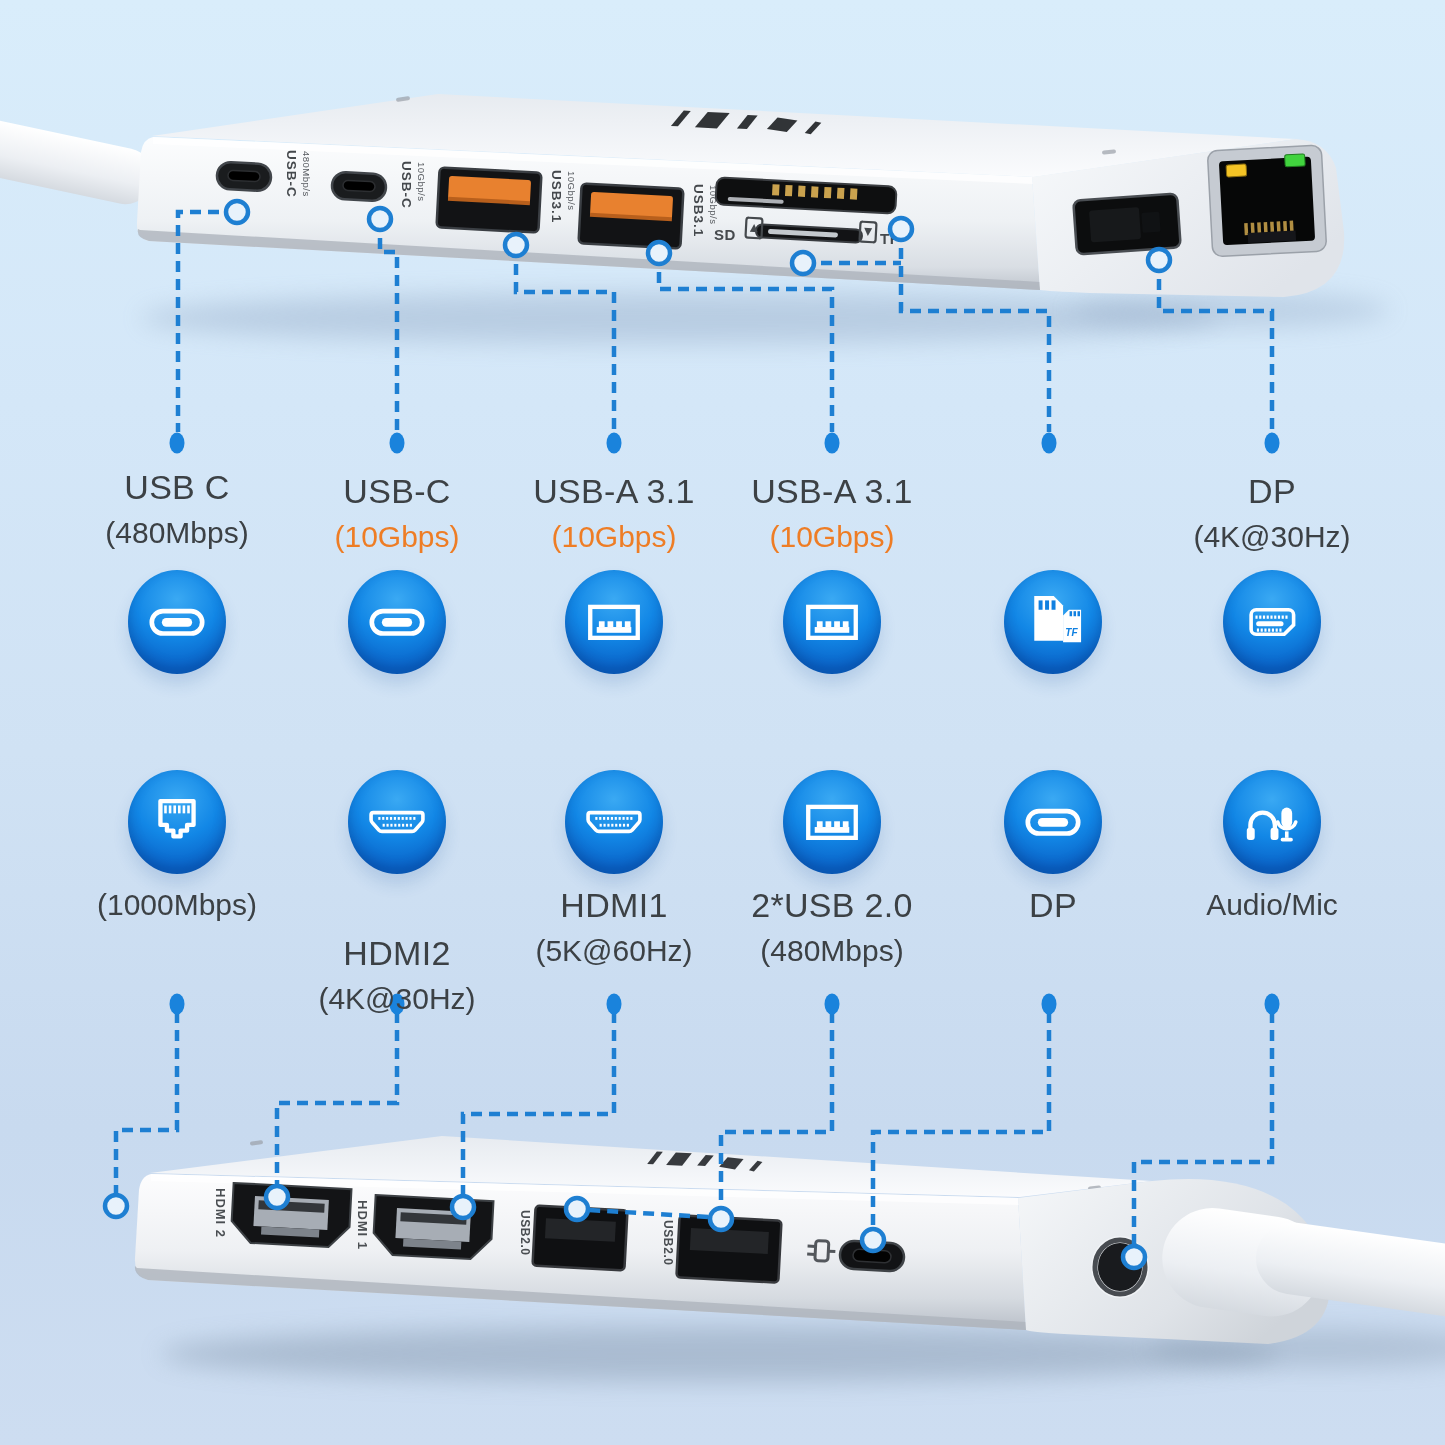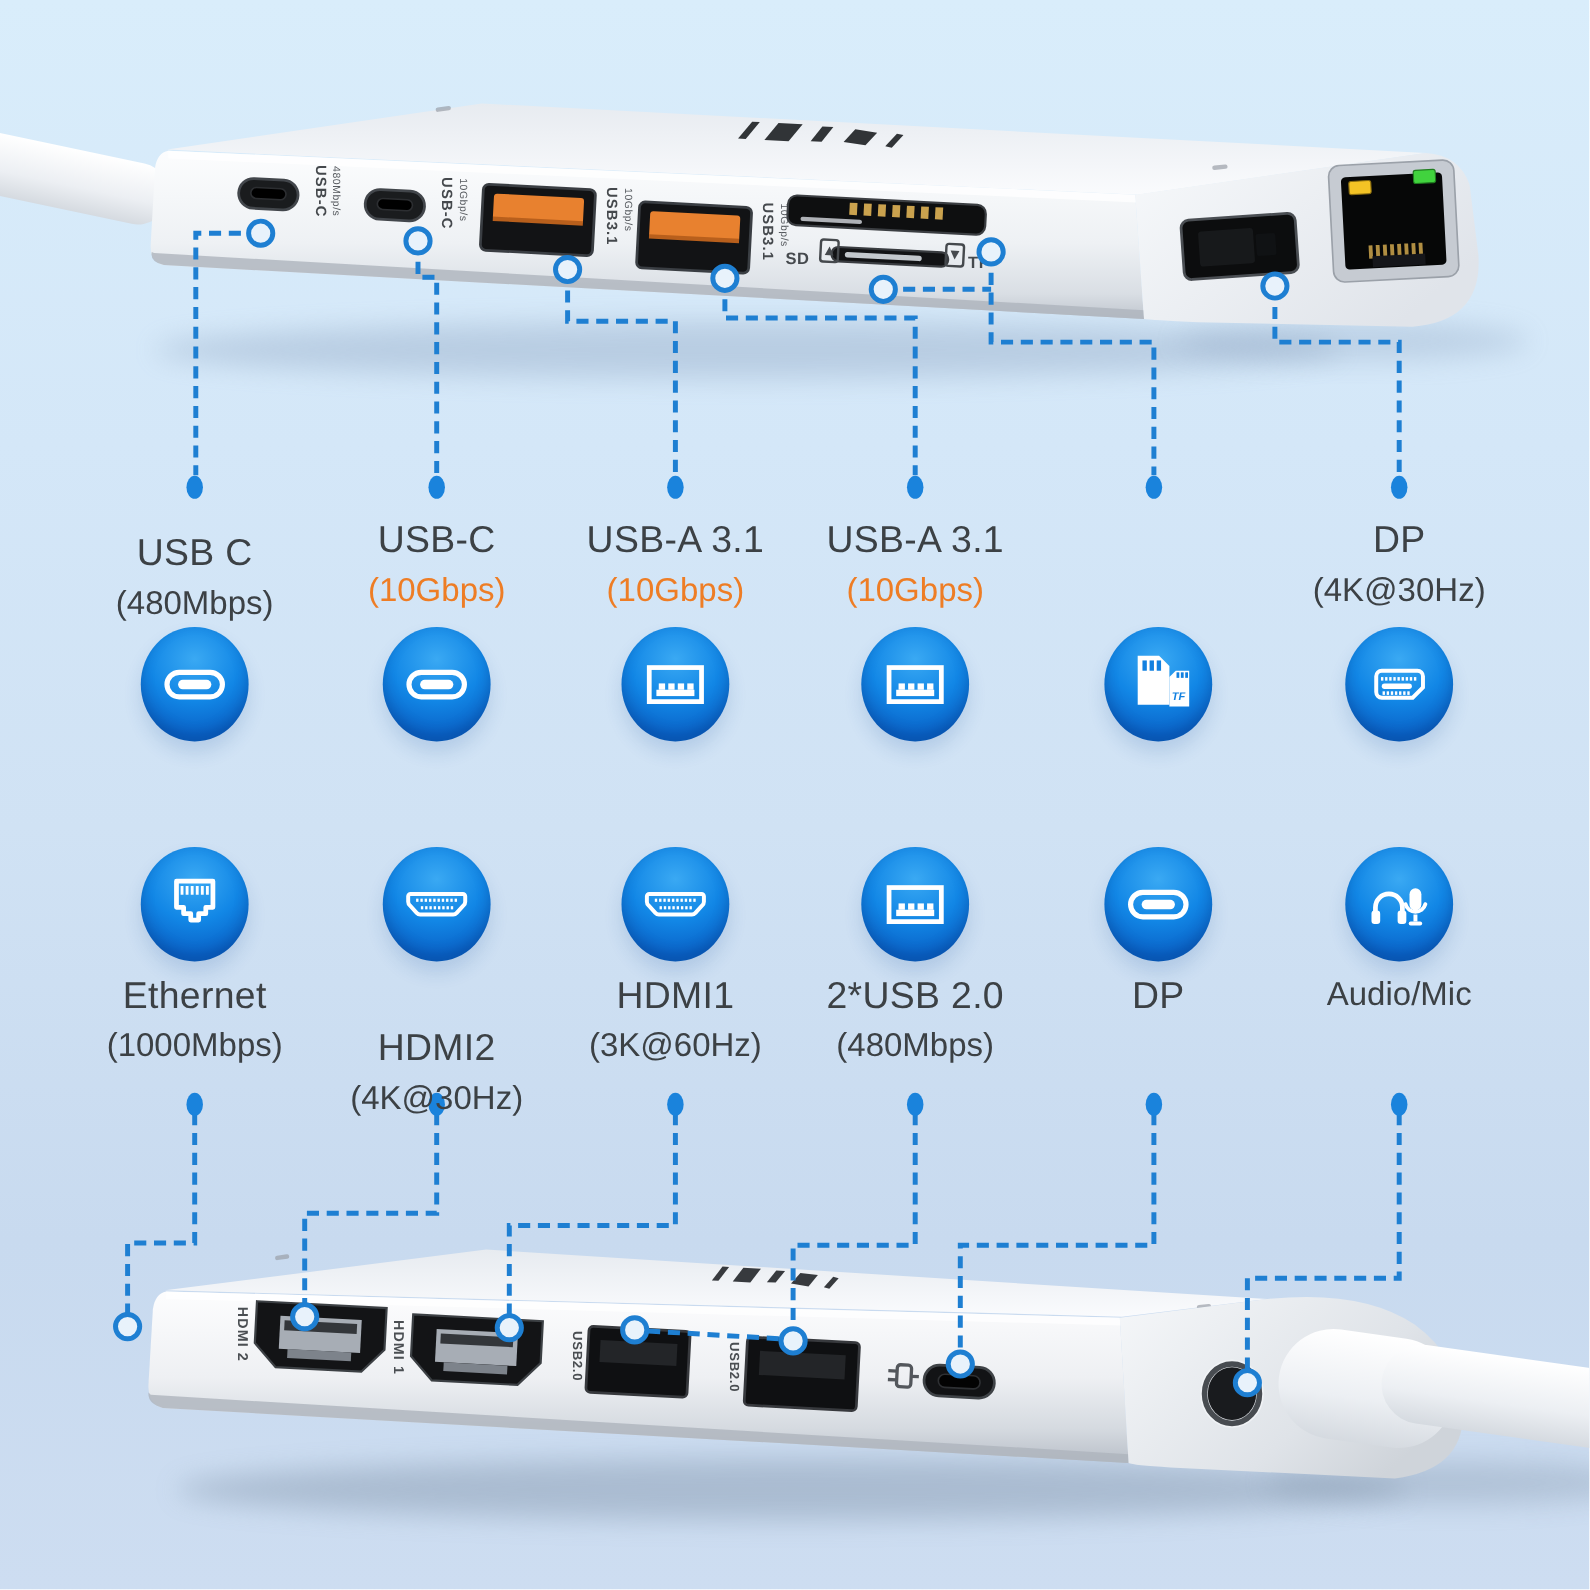--- a/index.html
+++ b/index.html
@@ -288,21 +288,21 @@
         <ellipse class="dot" cx="1272" cy="443" rx="7.5" ry="10.5"></ellipse>
     <ellipse class="dot" cx="177" cy="1004" rx="7.5" ry="10.5"></ellipse>
         <ellipse class="dot" cx="397" cy="1004" rx="7.5" ry="10.5"></ellipse>
     <ellipse class="dot" cx="614" cy="1004" rx="7.5" ry="10.5"></ellipse>
         <ellipse class="dot" cx="832" cy="1004" rx="7.5" ry="10.5"></ellipse>
     <ellipse class="dot" cx="1049" cy="1004" rx="7.5" ry="10.5"></ellipse>
         <ellipse class="dot" cx="1272" cy="1004" rx="7.5" ry="10.5"></ellipse>
   </g>
 </svg>
 
-<div class="cell" style="left:177px;top:480px;">
+<div class="cell" style="left:177px;top:464px;">
   <div class="pname">USB C</div>
   <div class="pspec">(480Mbps)</div>
 </div>
 <div class="cell" style="left:397px;top:468px;">
   <div class="pname">USB-C</div>
   <div class="pspec orange">(10Gbps)</div>
 </div>
 <div class="cell" style="left:614px;top:468px;">
   <div class="pname">USB-A 3.1</div>
   <div class="pspec orange">(10Gbps)</div>
@@ -465,30 +465,29 @@
     <rect x="15" y="58" width="11" height="17" rx="4" fill="#fff"></rect>
     <rect x="48" y="58" width="11" height="17" rx="4" fill="#fff"></rect>
     <rect x="63" y="30" width="15" height="28" rx="7.5" fill="#fff"></rect>
     <path d="M58 50 a13 13 0 0 0 25 0" fill="none" stroke="#fff" stroke-width="5" stroke-linecap="round"></path>
     <line x1="70.5" y1="63" x2="70.5" y2="72" stroke="#fff" stroke-width="5"></line>
     <rect x="62" y="72" width="17" height="5" rx="2.5" fill="#fff"></rect>
   </svg>
 </div>
 
 <div class="cell" style="left:177px;top:882px;">
-  <div class="pname">Ethernet</div>
   <div class="pspec">(1000Mbps)</div>
 </div>
 <div class="cell" style="left:397px;top:930px;">
   <div class="pname">HDMI2</div>
   <div class="pspec">(4K@30Hz)</div>
 </div>
 <div class="cell" style="left:614px;top:882px;">
   <div class="pname">HDMI1</div>
-  <div class="pspec">(3K@60Hz)</div>
+  <div class="pspec">(5K@60Hz)</div>
 </div>
 <div class="cell" style="left:832px;top:882px;">
   <div class="pname">2*USB 2.0</div>
   <div class="pspec">(480Mbps)</div>
 </div>
 <div class="cell" style="left:1053px;top:882px;">
   <div class="pname">DP</div>
 </div>
 <div class="cell" style="left:1272px;top:882px;">
   <div class="pspec">Audio/Mic</div>

